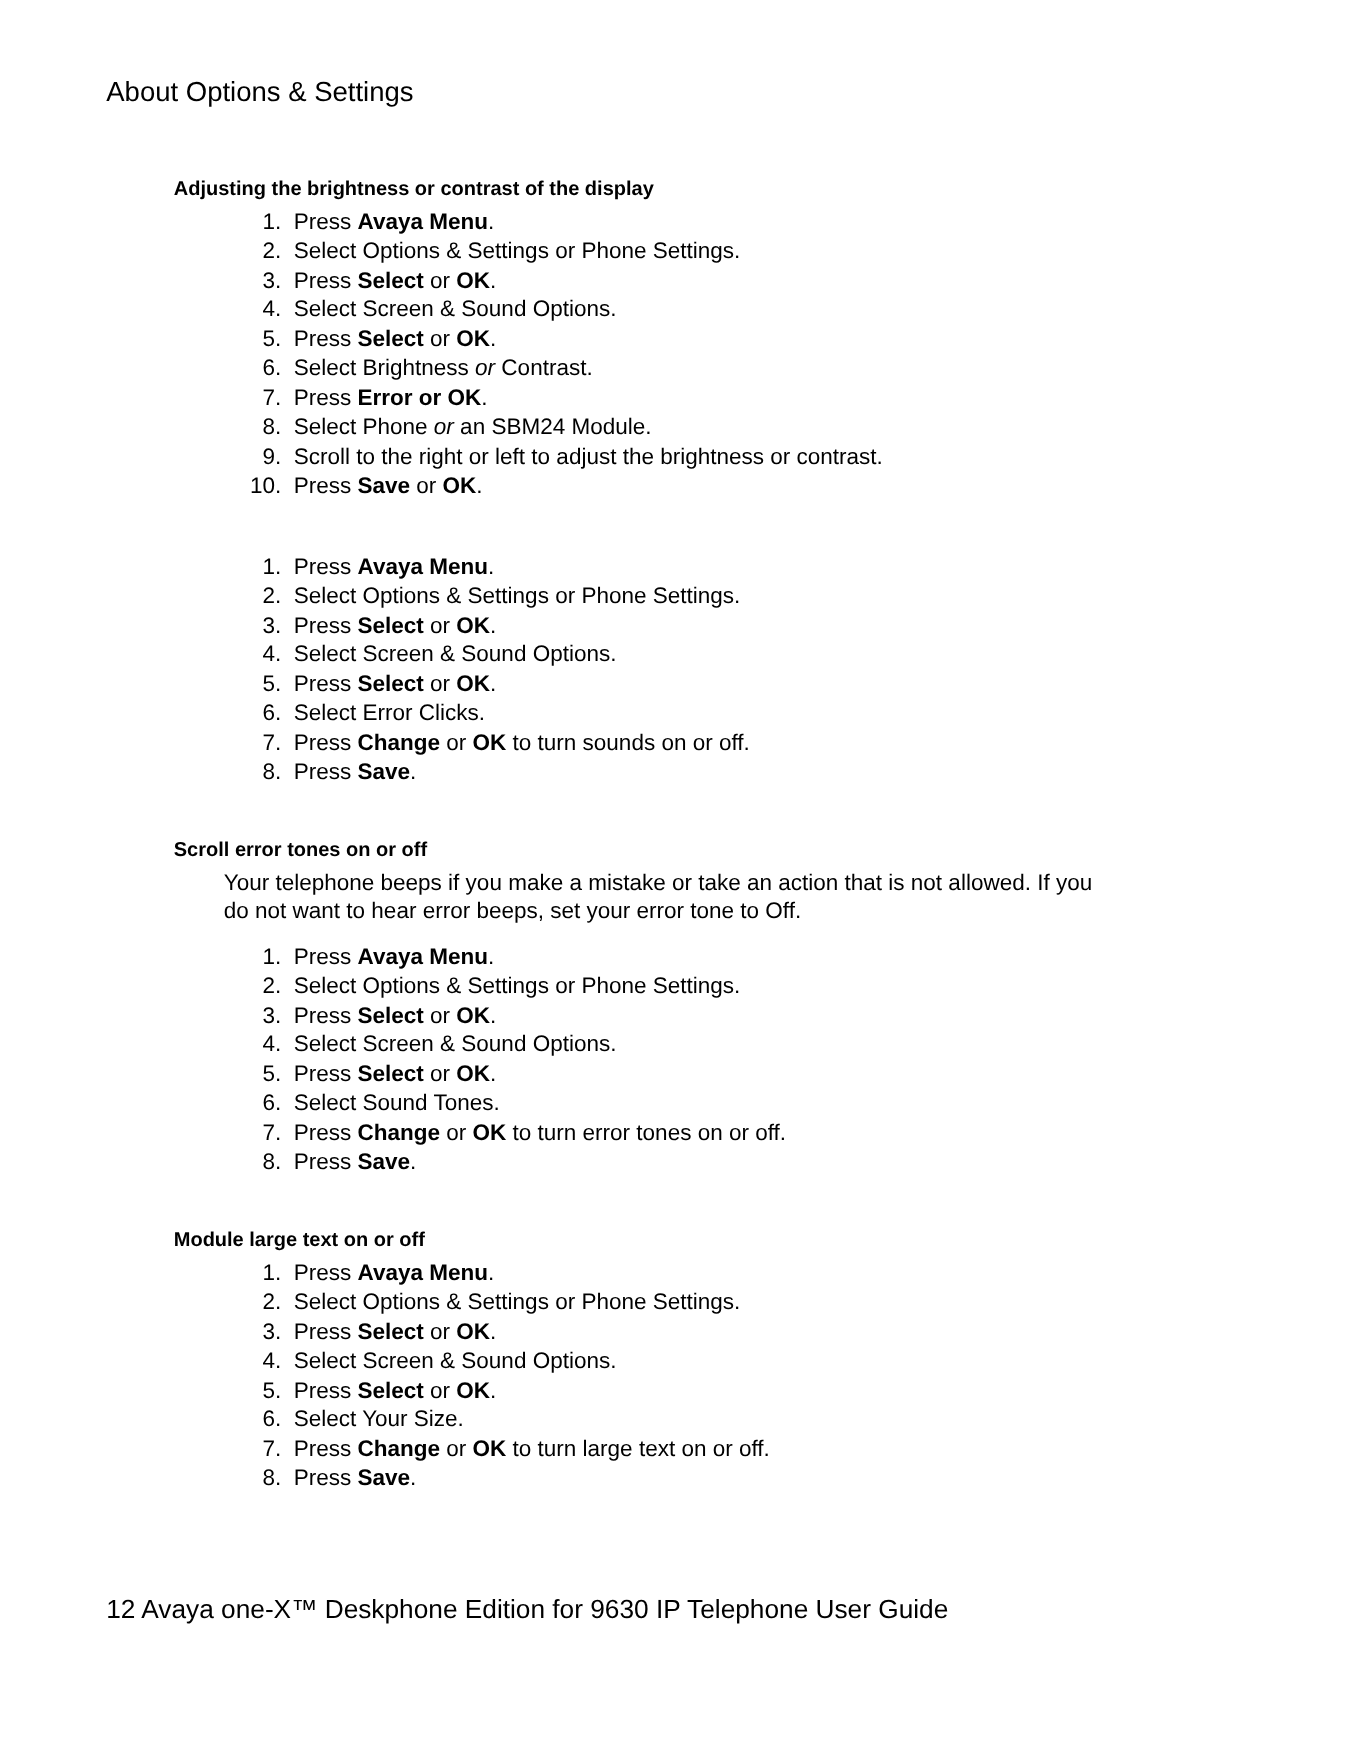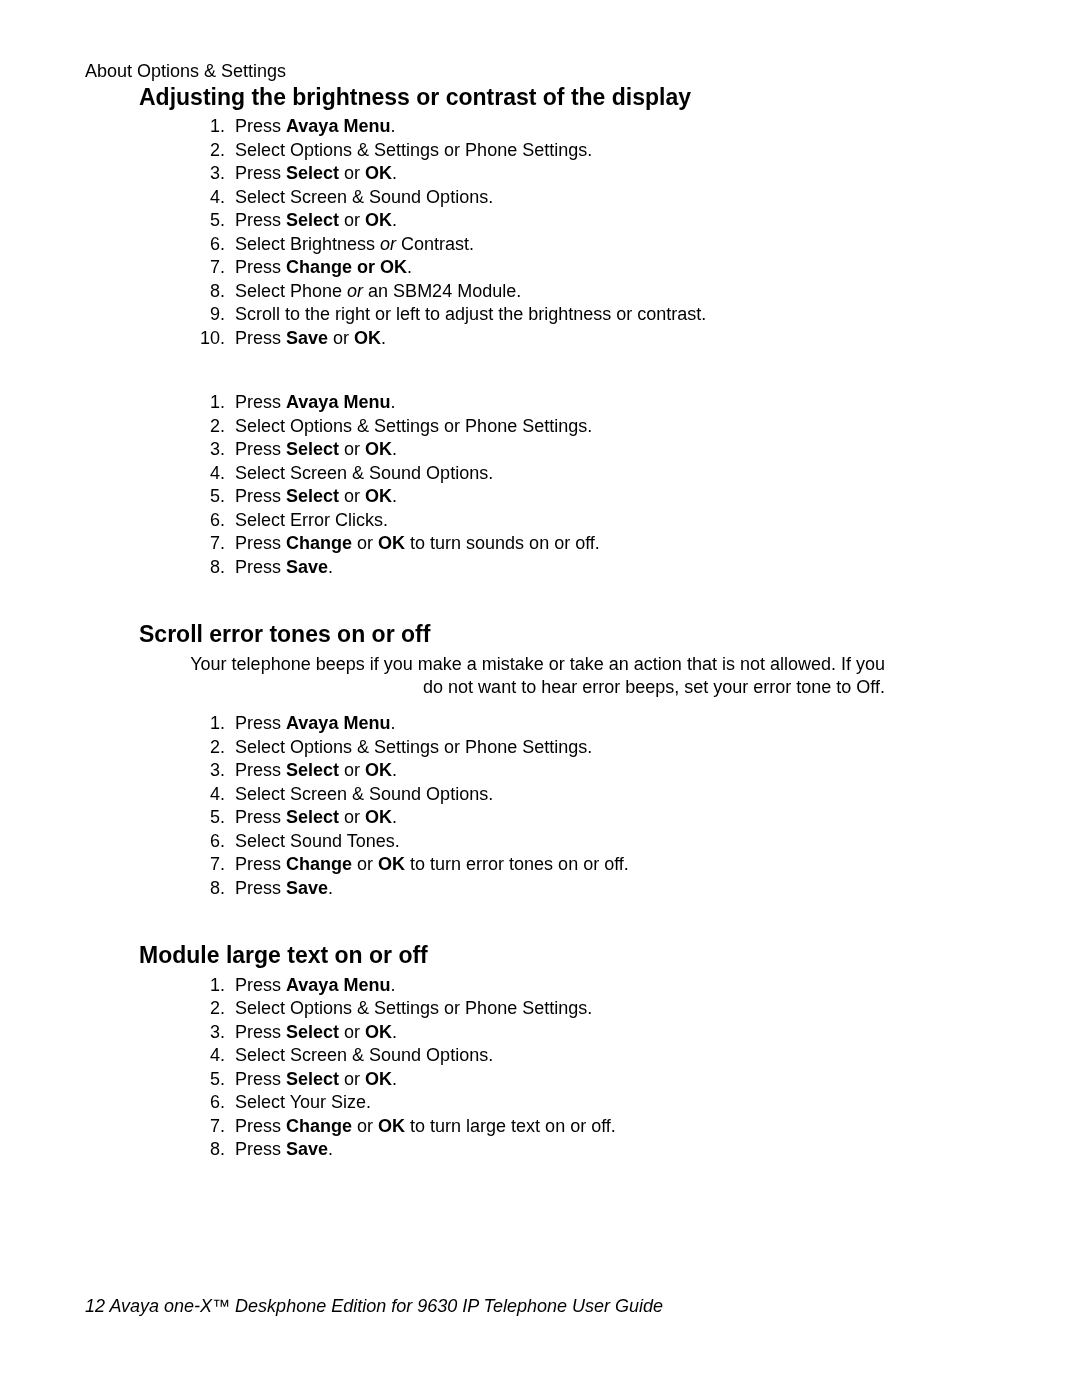--- a/index.html
+++ b/index.html
@@ -13,37 +13,37 @@
       position: relative;
       font-size: 18px;
       line-height: 1.25;
     }
     .page {
       padding: 60px 85px 0 85px;
       position: relative;
       height: 100%;
     }
     .header {
-      font-size: 18px;
+      font-size: 22px;
+      margin-bottom: 54px;
     }
     .section {
       margin-bottom: 42px;
     }
     .section-heading {
-      font-size: 23px;
+      font-size: 16px;
       font-weight: bold;
       margin-left: 54px;
       margin-bottom: 4px;
     }
     .intro-para {
       margin-left: 94px;
       margin-right: 110px;
       margin-bottom: 14px;
       font-size: 18px;
-      text-align: right;
     }
     .steps {
       list-style: none;
       margin-left: 94px;
     }
     .steps li {
       display: flex;
       margin-bottom: 1px;
       font-size: 18px;
     }
@@ -52,24 +52,23 @@
       text-align: right;
       padding-right: 10px;
       flex-shrink: 0;
     }
     .steps li .txt {
       flex: 1;
     }
     .italic { font-style: italic; }
     .footer {
       position: absolute;
-      bottom: 80px;
+      bottom: 96px;
       left: 85px;
-      font-size: 18px;
-      font-style: italic;
+      font-size: 21px;
     }
   </style>
 </head>
 <body>
 
 <div class="page">
 
   <div class="header">About Options &amp; Settings</div>
 
   <div id="sections-container">
@@ -95,21 +94,21 @@
           <li>
             <span class="num">5.</span>
             <span class="txt">Press <b>Select</b> or <b>OK</b>.</span>
           </li>
           <li>
             <span class="num">6.</span>
             <span class="txt">Select Brightness <span class="italic">or</span> Contrast.</span>
           </li>
           <li>
             <span class="num">7.</span>
-            <span class="txt">Press  <b>Change or OK</b>.</span>
+            <span class="txt">Press  <b>Error or OK</b>.</span>
           </li>
           <li>
             <span class="num">8.</span>
             <span class="txt">Select Phone <span class="italic">or</span> an SBM24 Module.</span>
           </li>
           <li>
             <span class="num">9.</span>
             <span class="txt">Scroll to the right or left to adjust the brightness or contrast.</span>
           </li>
           <li>

